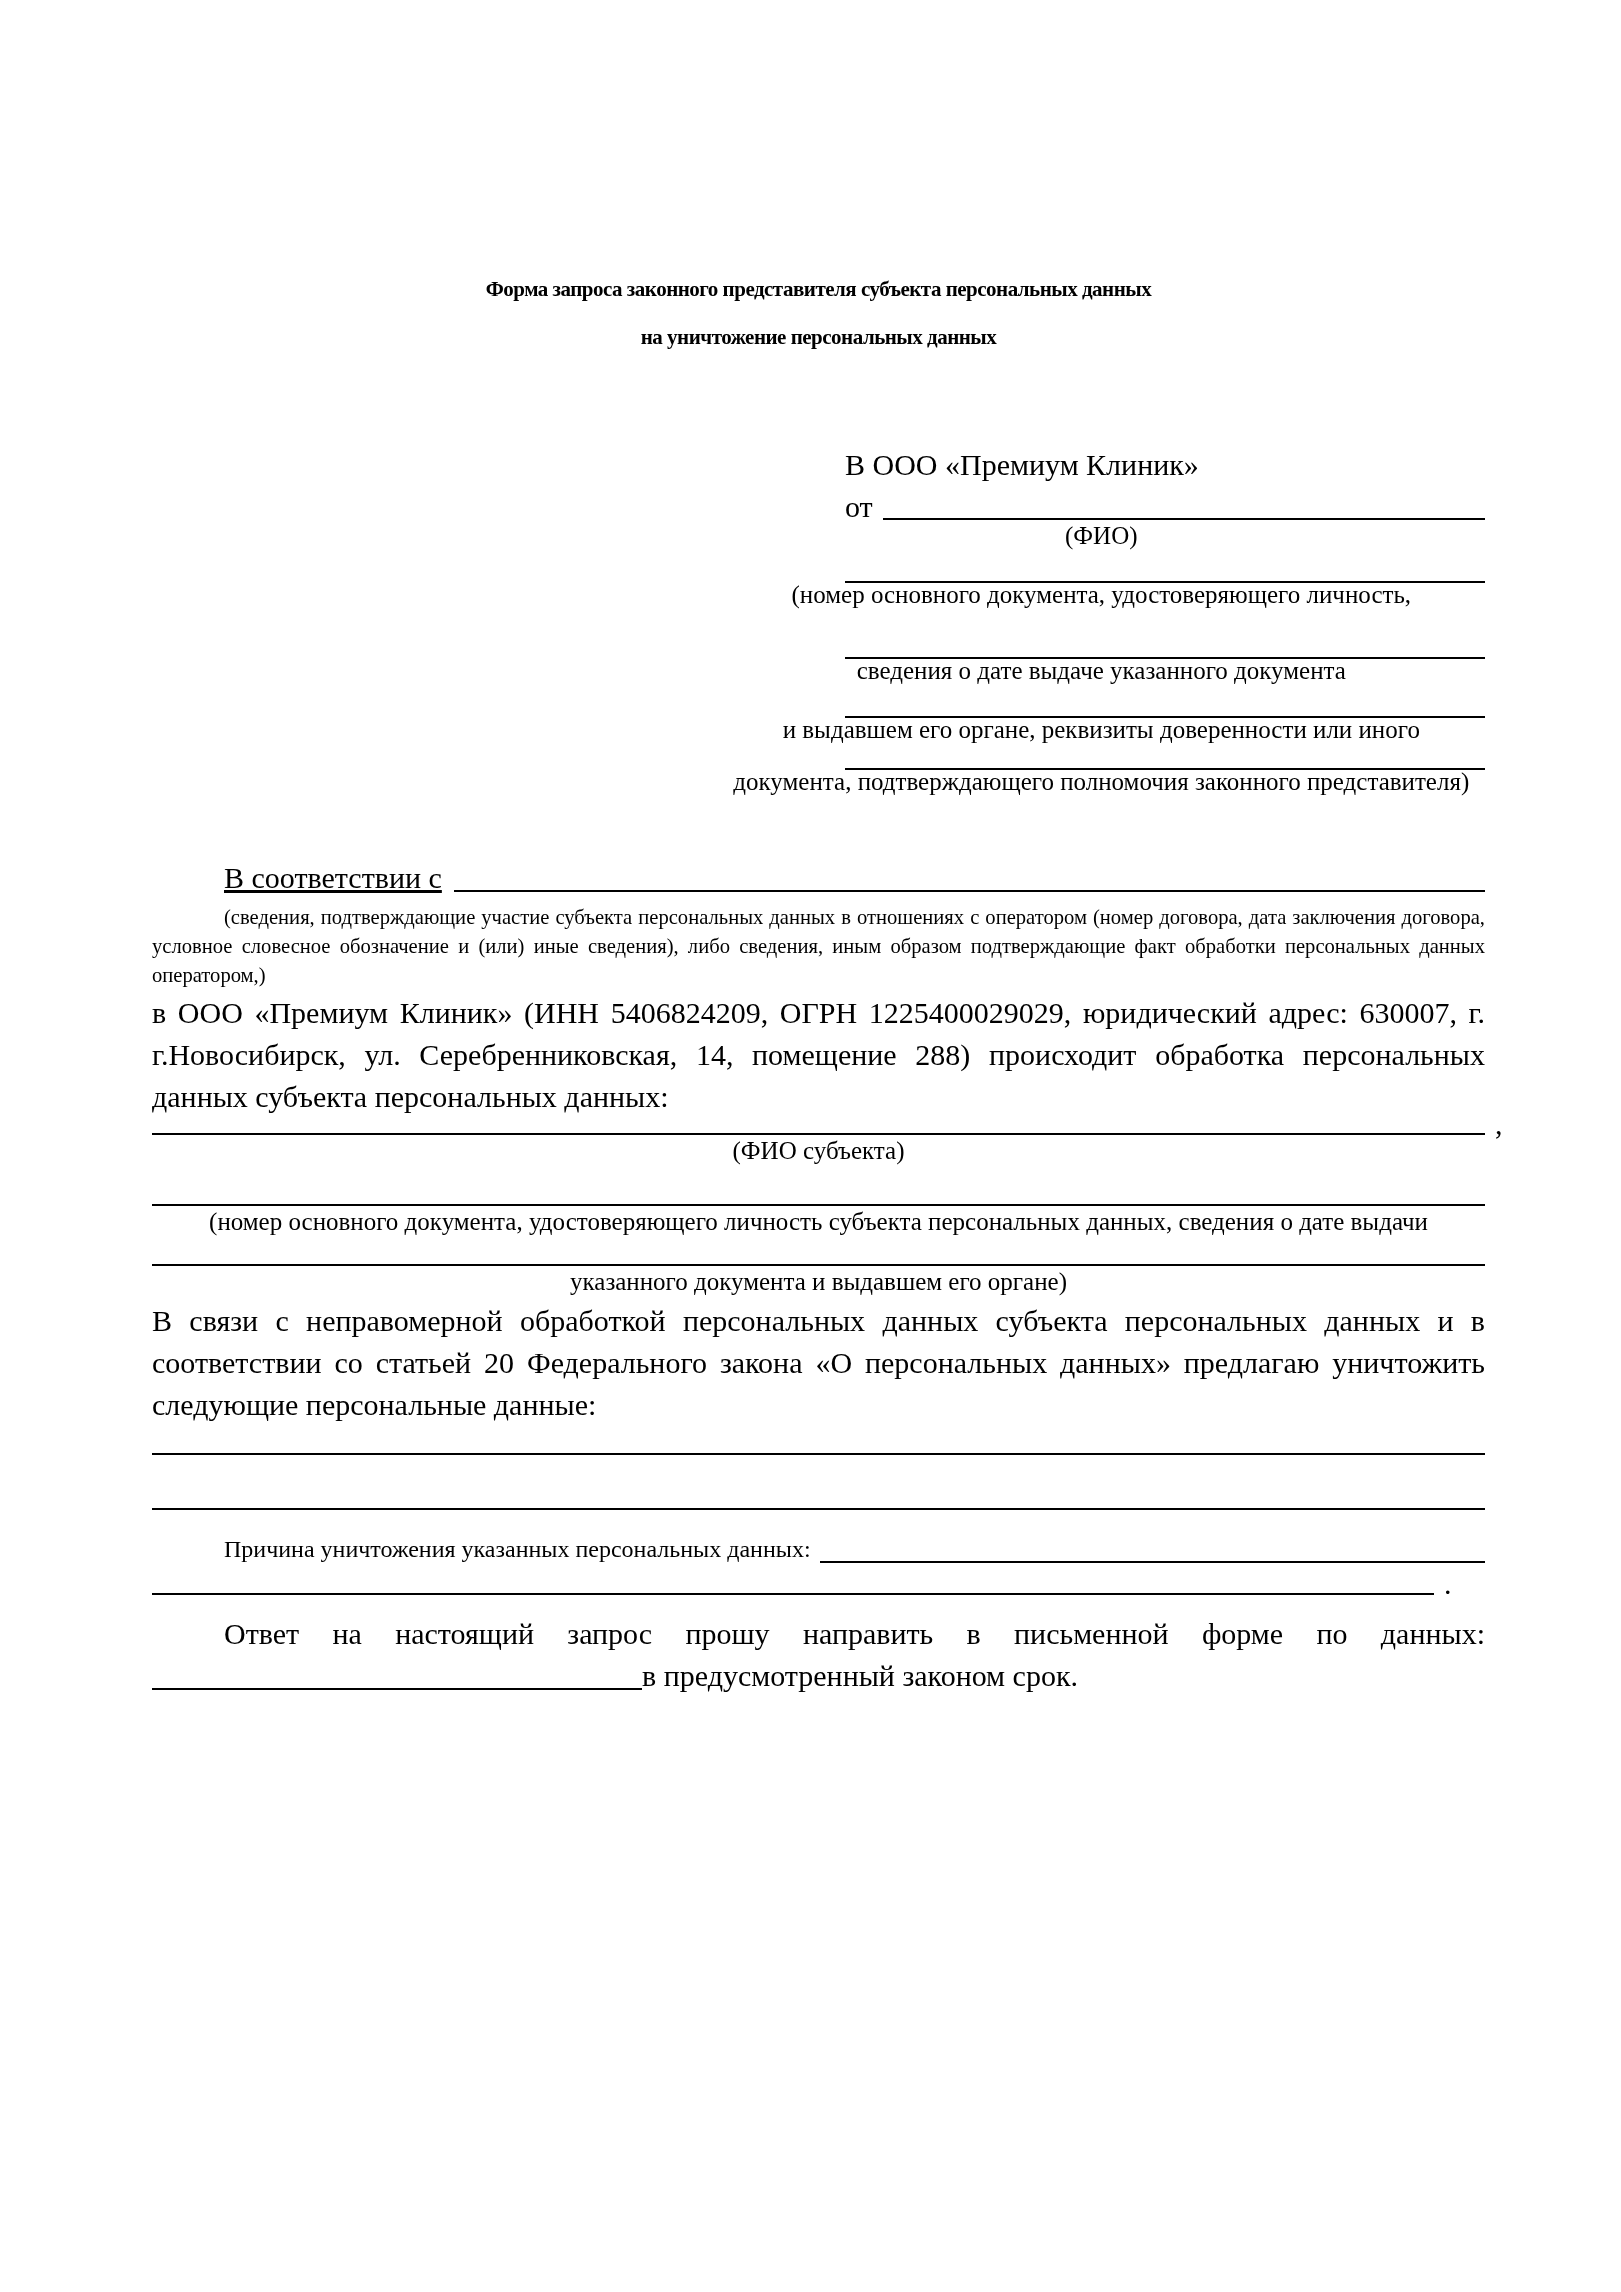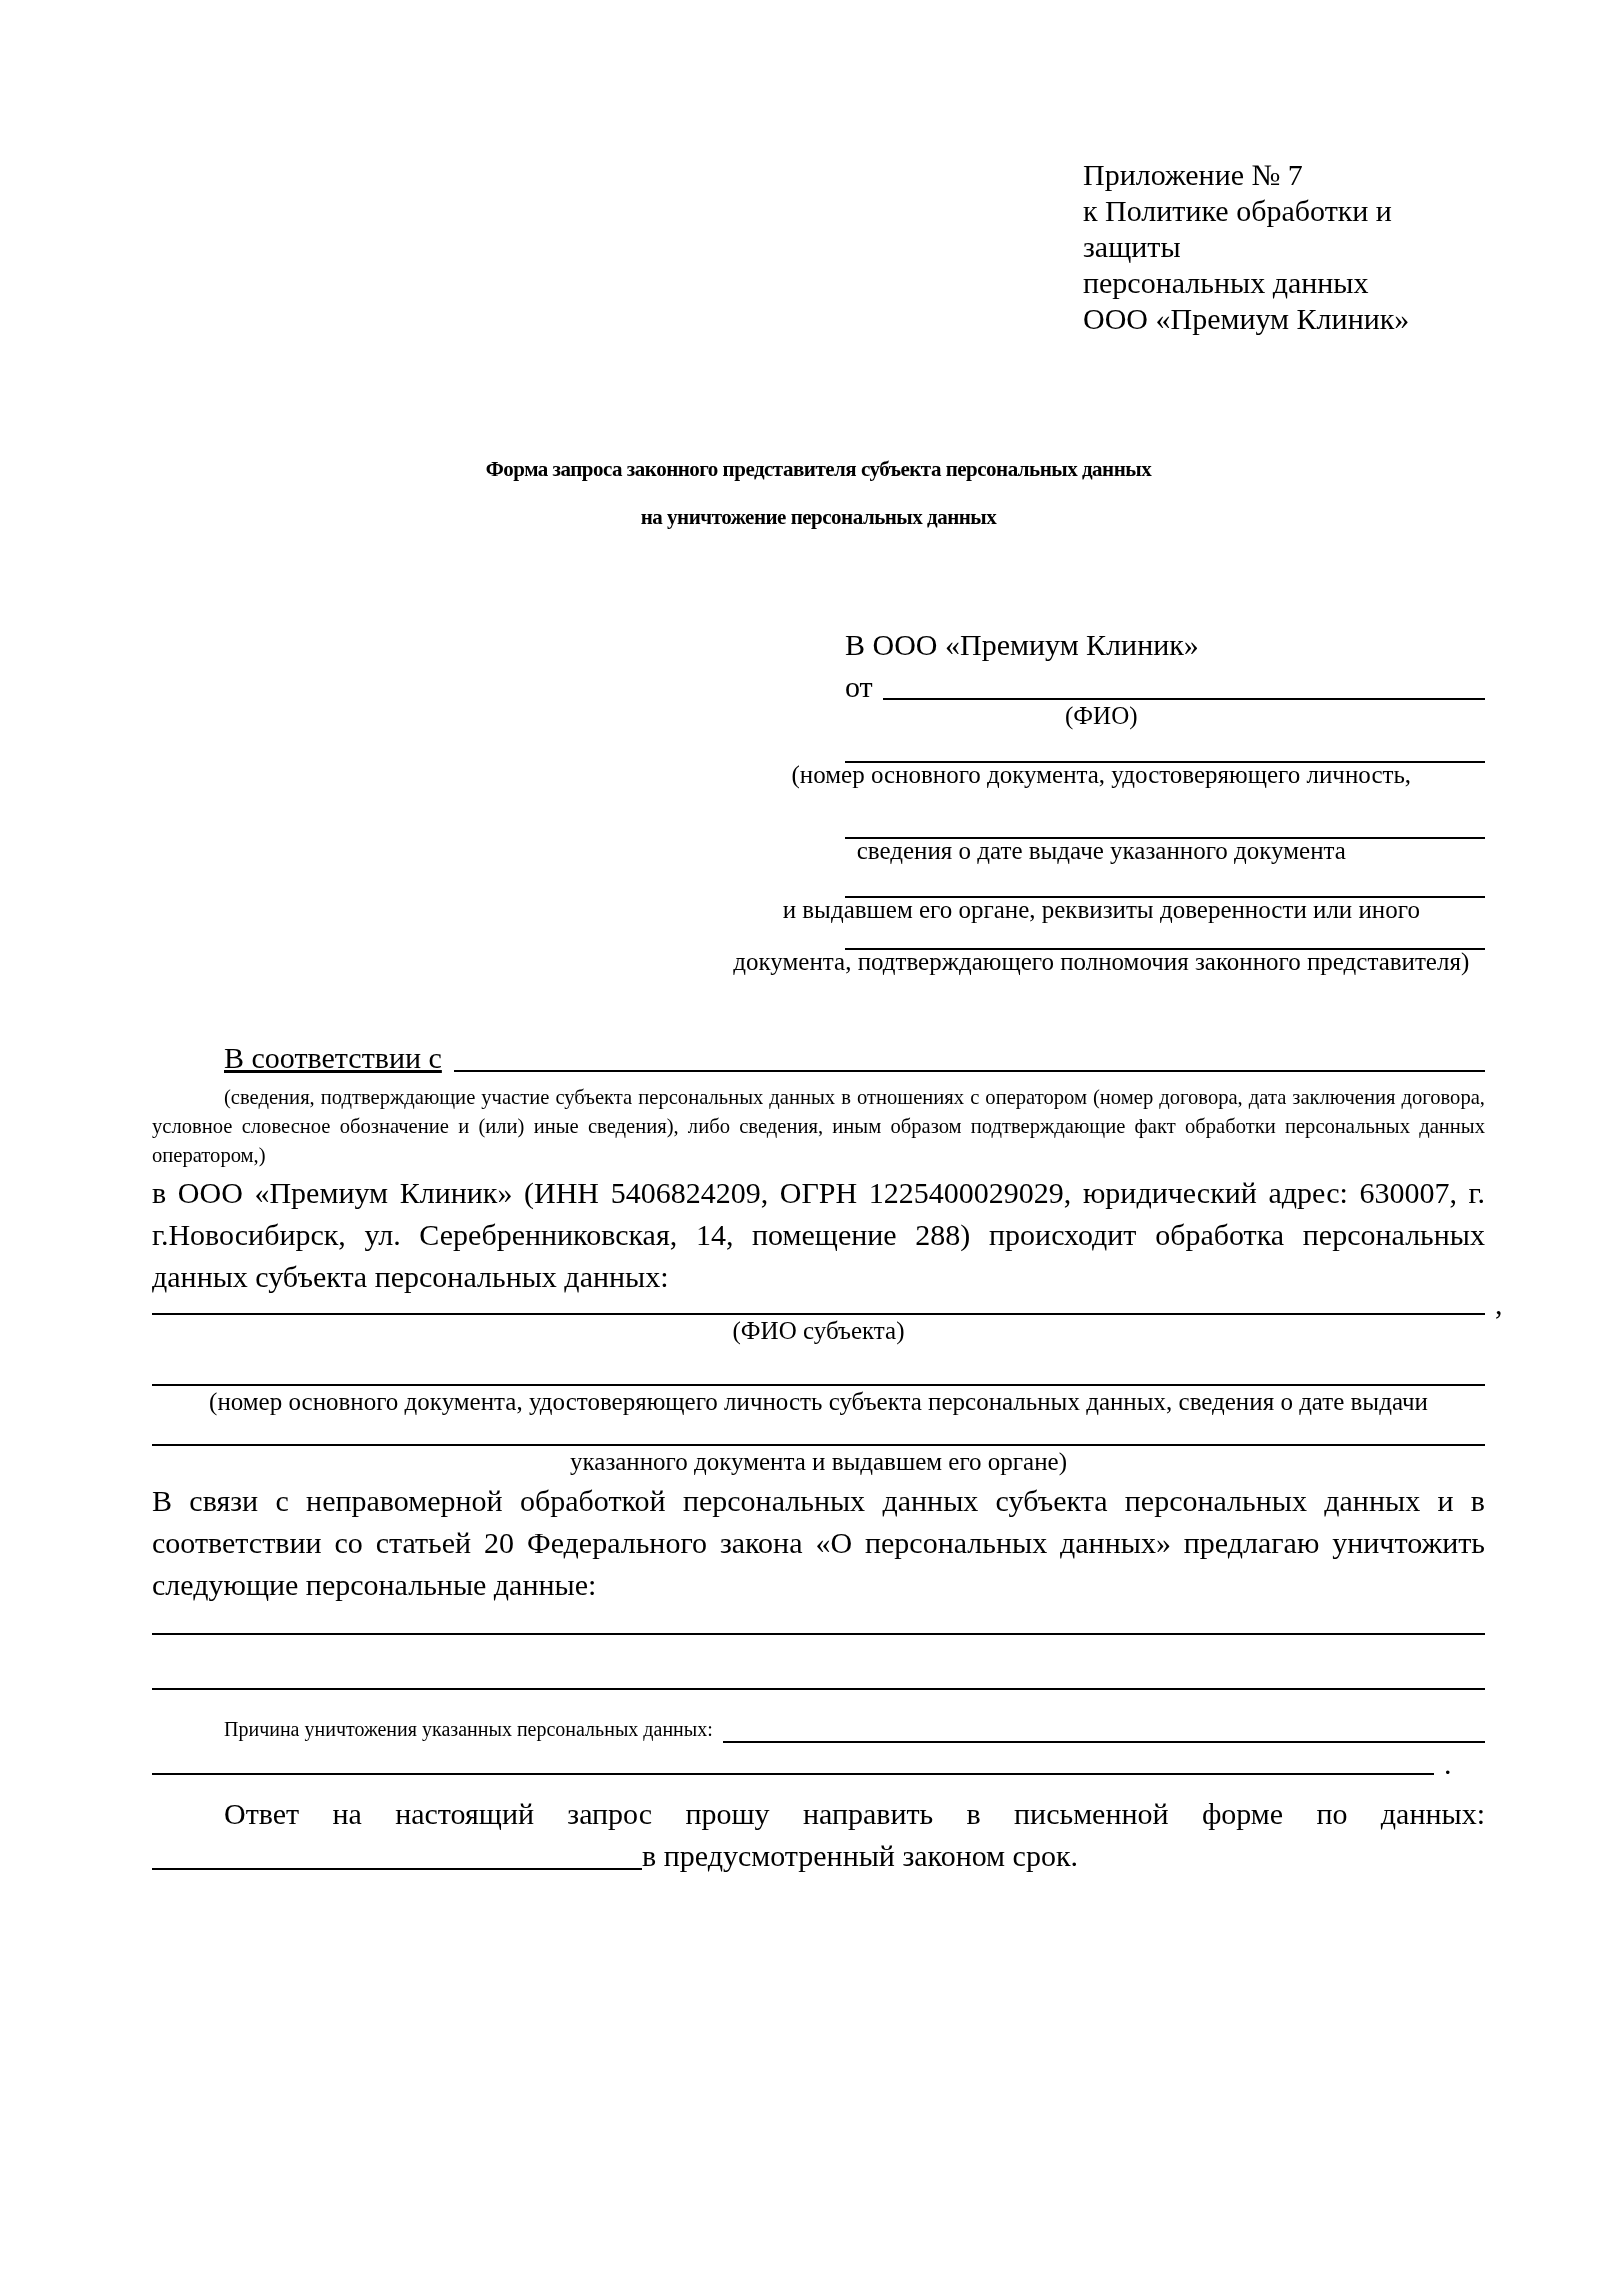--- a/index.html
+++ b/index.html
@@ -33,43 +33,37 @@
   
   .fullline { border-bottom:2.9px solid #000; position:relative; height:0; }
   .fullline .after { position:absolute; right:-17.6px; bottom:-5.9px; font-size:30px; line-height:30px; }
   .ml-comma { margin-top:15.7px; }
   .capline1 { margin-top:3.9px; }
   .ml-doc1 { margin-top:41px; }
   .ml-doc2 { margin-top:31px; }
   .demand { margin-top:5.9px; }
   .blank1 { margin-top:27.4px; }
   .blank2 { margin-top:53px; }
-  .reasonrow { margin-top:17.6px; display:flex; align-items:flex-end; font-size:20px; line-height:42px; }
+  .reasonrow { margin-top:17.6px; display:flex; align-items:flex-end; font-size:24px; line-height:42px; }
   .reasonrow .lbl { padding-left:72px; white-space:nowrap; }
   .reasonrow .fl { flex:1; margin-left:9.8px; border-bottom:2.9px solid #000; margin-bottom:6.9px; }
   .periodline { margin-top:23.5px; margin-right:51px; }
   .answer { margin-top:17.6px; text-indent:72px; text-align:justify; text-align-last:justify; }
   .tailrow { display:flex; align-items:flex-end; font-size:30px; line-height:42px; }
   .tailrow .fl { width:490px; border-bottom:2.9px solid #000; margin-bottom:6.9px; }
   
   .footrow { margin-top:94px; display:flex; justify-content:space-between; align-items:flex-end; font-size:30px; line-height:37px; }
   .sigblock { display:flex; align-items:flex-end; }
   .sigblock .fl { width:456px; border-bottom:2.9px solid #000; margin-bottom:6.9px; }
 </style>
 </head>
 <body>
 
 <div class="page">
 
-  <div class="hdr">
-    <div>Приложение № 7</div>
-    <div>к Политике обработки и защиты</div>
-    <div>персональных данных</div>
-    <div>ООО «Премиум Клиник»</div>
-  </div>
 
   <div class="title">
     <div>Форма запроса законного представителя субъекта персональных данных</div>
     <div>на уничтожение персональных данных</div>
   </div>
 
   <div class="addr">
     <div class="to">В ООО «Премиум Клиник»</div>
     <div class="fromrow">
       <span>от</span>

